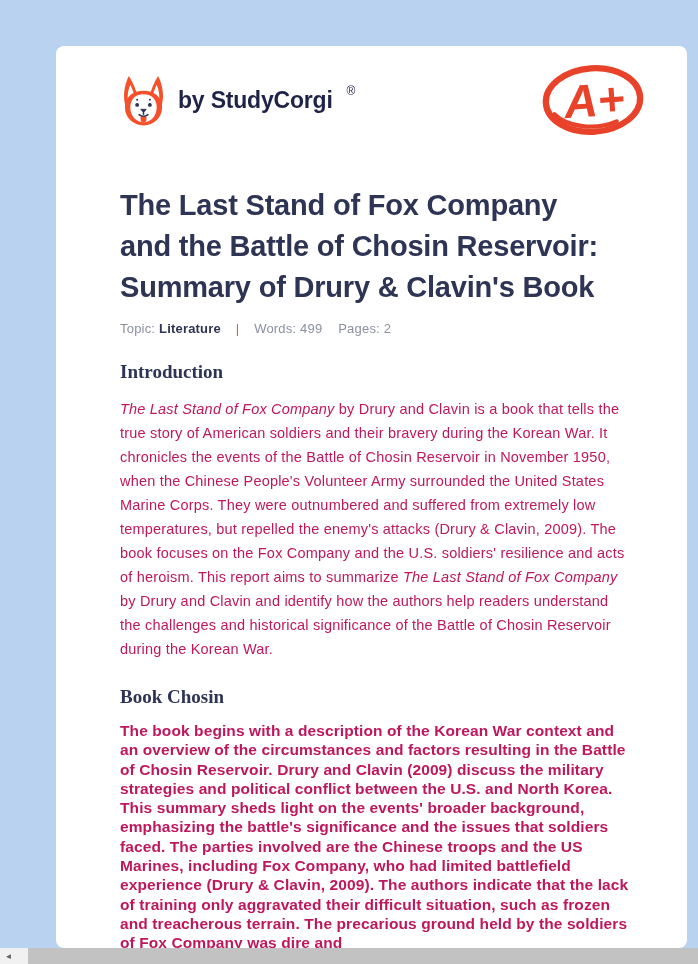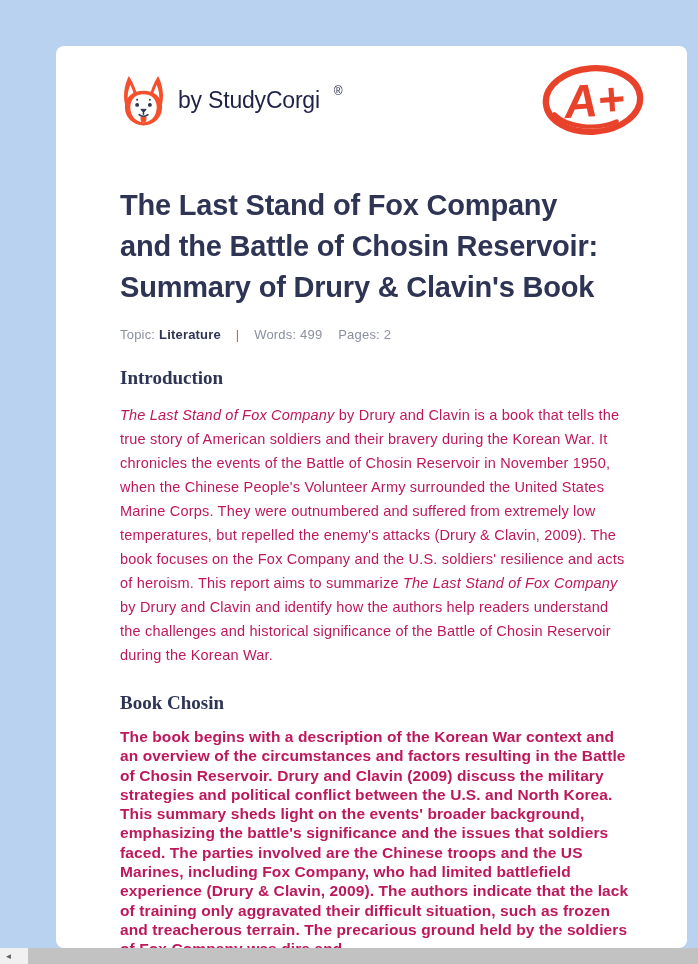--- a/index.html
+++ b/index.html
@@ -25,21 +25,21 @@
   .header-row {
     display: flex;
     align-items: center;
     justify-content: space-between;
     margin-right: -14px;
     height: 78px;
   }
   .brand { display: flex; align-items: center; gap: 11px; }
   .brand-text {
     font-size: 23px;
-    font-weight: 400;
+    font-weight: 700;
     color: #1f2347;
     letter-spacing: -0.2px;
   }
   .reg-mark {
     font-size: 12px;
     color: #1f2347;
     font-weight: 400;
     position: relative;
     top: -9px;
     margin-left: 3px;
@@ -50,21 +50,21 @@
   h1.doc-title {
     margin: 46px 0 0 0;
     font-size: 29px;
     line-height: 41px;
     font-weight: 700;
     color: #2e3454;
     letter-spacing: -0.2px;
   }
   .title-line { white-space: nowrap; }
   .meta-row {
-    margin-top: 19px;
+    margin-top: 13px;
     font-size: 13px;
     color: #8b90a0;
     letter-spacing: 0.2px;
   }
   .meta-topic-value { color: #2e3454; font-weight: 600; }
   .meta-divider { color: #e35c21; margin: 0 11px; }
   .meta-words { margin-right: 12px; }
 
   
   h2.section-heading {

